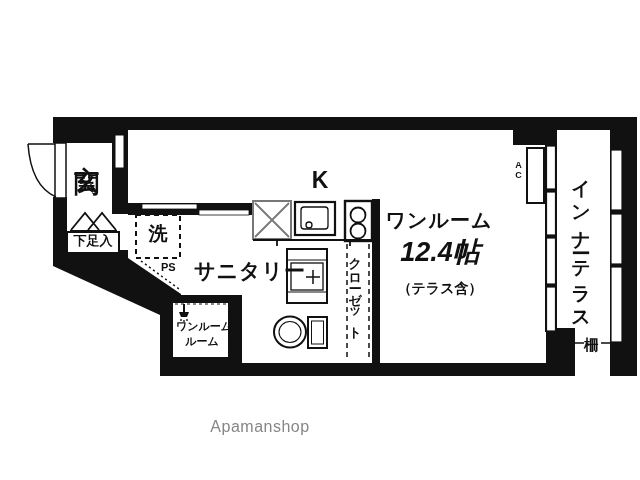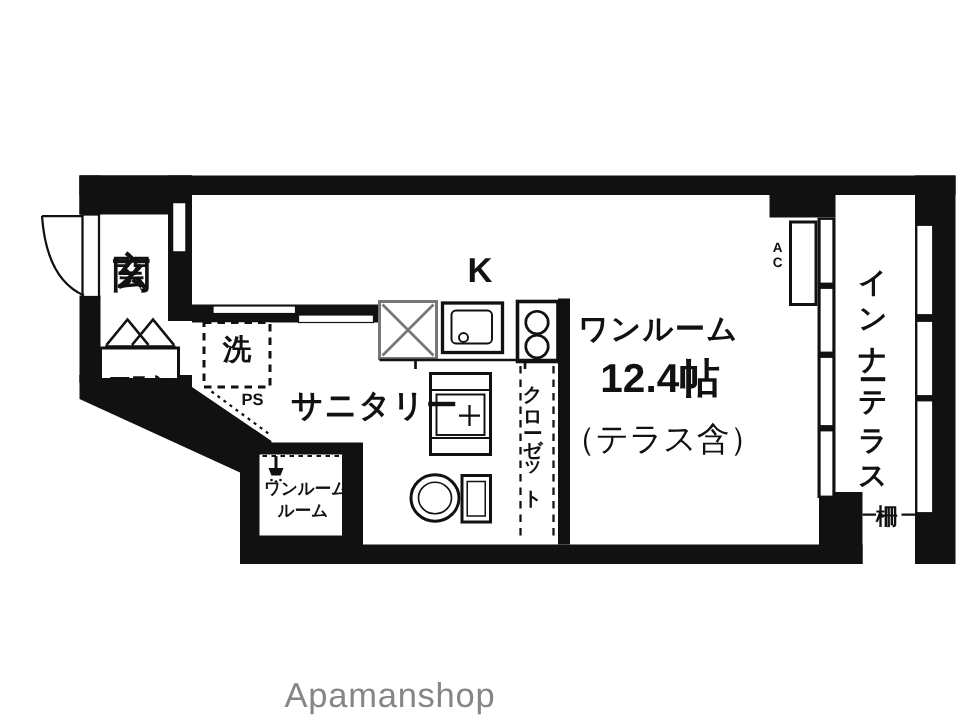--- a/index.html
+++ b/index.html
@@ -112,39 +112,39 @@
       <rect x="611" y="267" width="11" height="75"></rect>
     </g>
 
     <rect x="527" y="148" width="17" height="55" fill="#ffffff" stroke="#111111" stroke-width="2"></rect>
 
     <path d="M575 343 H584 M601 343 H610" stroke="#111111" stroke-width="1.5" fill="none"></path>
   </svg>
 
   <div class="label v" style="left:74px;top:146px;font-size:25px;font-weight:bold;letter-spacing:5px;">玄関</div>
 
-  <div class="label c" style="left:67px;top:234px;width:52px;font-size:13px;font-weight:bold;margin-top:16px;">下足入</div>
+  <div class="label c" style="left:67px;top:234px;width:52px;font-size:13px;font-weight:bold;">下足入</div>
 
   <div class="label c" style="left:136px;top:224px;width:44px;font-size:19px;font-weight:bold;">洗</div>
 
   <div class="label" style="left:147px;top:262px;font-size:11px;font-weight:bold;margin-left:14px;">PS</div>
 
   <div class="label" style="left:194px;top:260px;font-size:21px;font-weight:bold;letter-spacing:1px;">サニタリー</div>
 
   <div class="label c" style="left:176px;top:321px;width:52px;font-size:11px;font-weight:bold;">ワンルーム</div>
   <div class="label c" style="left:176px;top:336px;width:52px;font-size:11px;font-weight:bold;text-align:center;">ルーム</div>
 
   <div class="label c" style="left:303px;top:168px;width:34px;font-size:23px;font-weight:bold;">K</div>
 
   <div class="label v" style="left:348px;top:248px;font-size:13px;font-weight:600;letter-spacing:2px;">クローゼット</div>
 
   <div class="label c" style="left:377px;top:210px;width:124px;font-size:20px;font-weight:bold;letter-spacing:1px;">ワンルーム</div>
-  <div class="label c" style="left:375px;top:238px;width:130px;font-size:27px;font-weight:bold;">12.4帖</div>
-  <div class="label c" style="left:375px;top:281px;width:130px;font-size:22px;font-weight:400;">（テラス含）</div>
+  <div class="label c" style="left:375px;top:238px;width:130px;font-size:27px;font-weight:bold;font-style:italic;">12.4帖</div>
+  <div class="label c" style="left:375px;top:281px;width:130px;font-size:14px;font-weight:700;">（テラス含）</div>
 
   <div class="label v-up" style="left:513px;top:160px;font-size:9px;font-weight:bold;">AC</div>
 
   <div class="label v" style="left:571px;top:166px;font-size:19px;font-weight:bold;letter-spacing:4px;">インナーテラス</div>
 
   <div class="label" style="left:584px;top:337px;font-size:15px;font-weight:bold;">柵</div>
 
-  <div class="label c watermark" style="left:0px;top:419px;width:520px;font-size:23px;margin-top:32px;">Apamanshop</div>
+  <div class="label c watermark" style="left:0px;top:419px;width:520px;font-size:16px;">Apamanshop</div>
 </div>
 
 </body></html>

